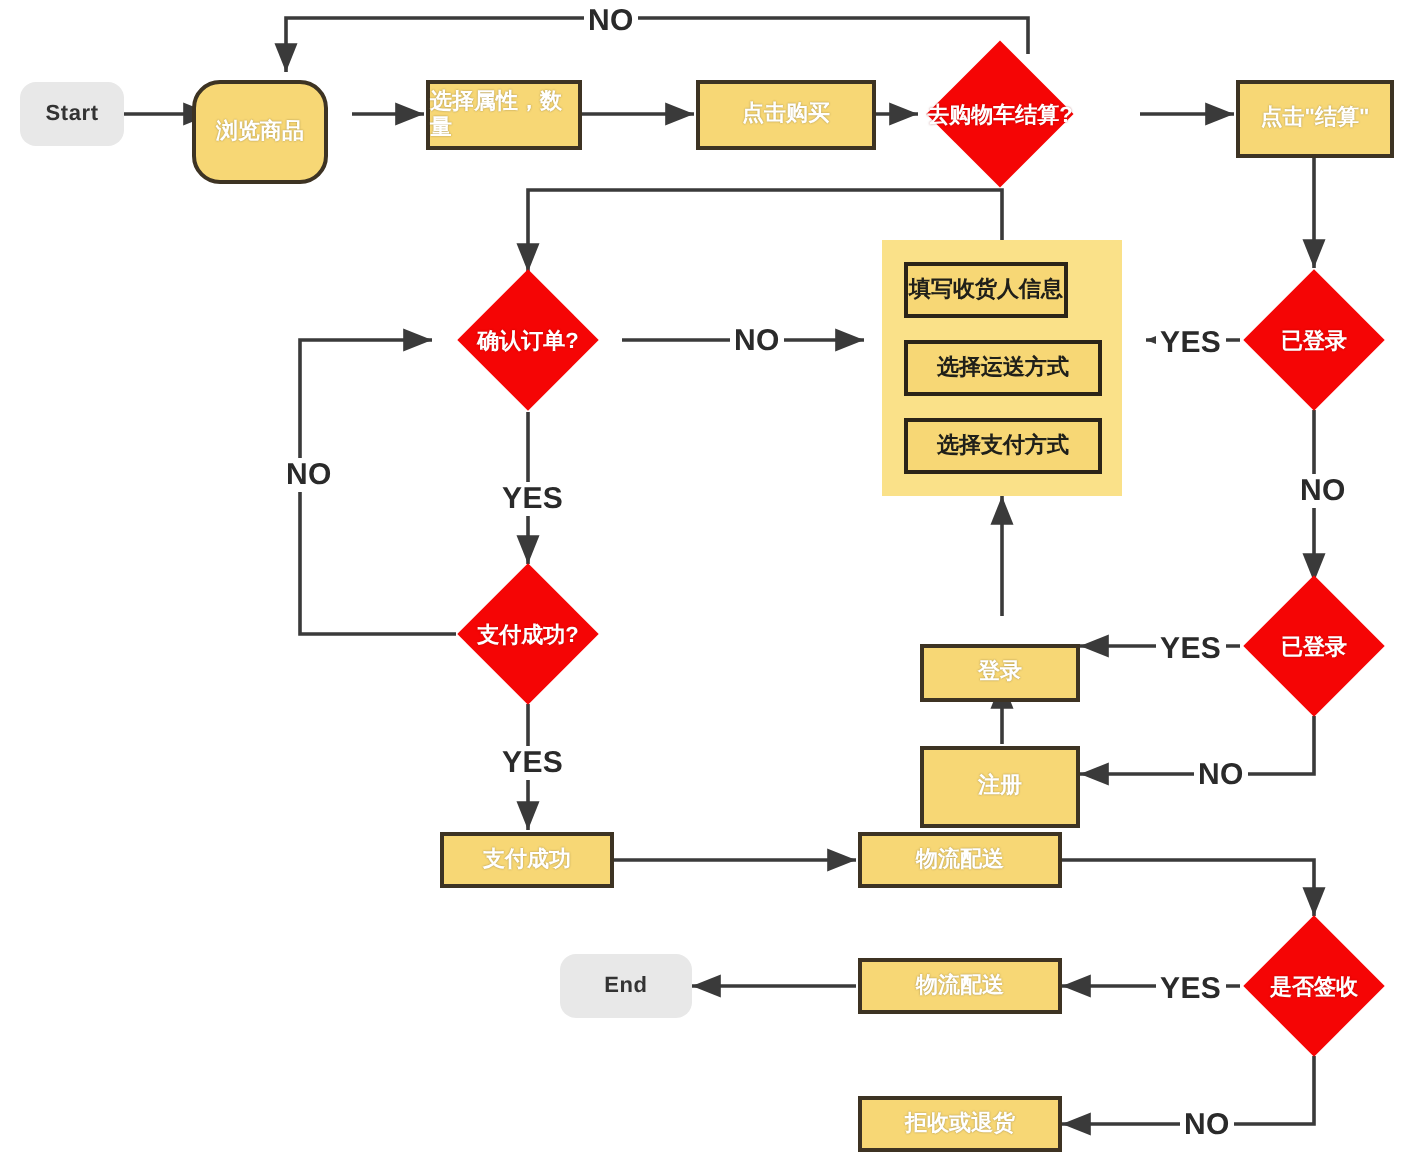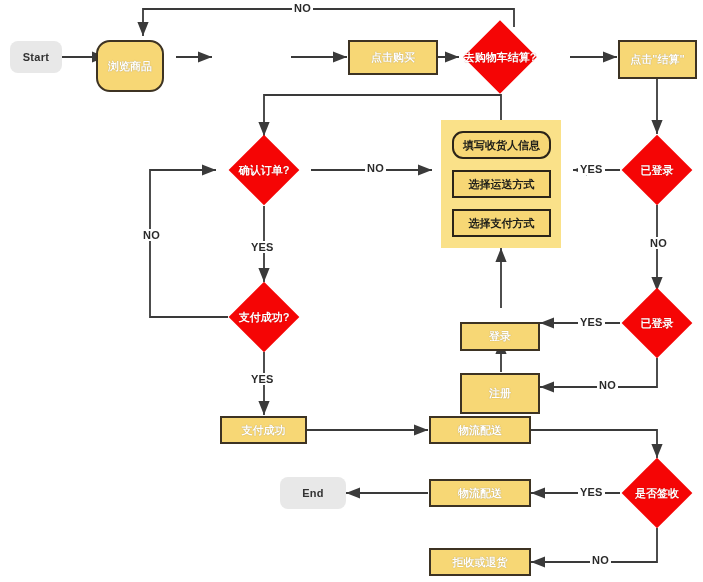--- a/index.html
+++ b/index.html
@@ -85,21 +85,21 @@
     justify-content: center;
     color: #ffffff;
     font-weight: bold;
     font-size: 11px;
     text-shadow: 0 0 1px rgba(120,0,0,.5);
     z-index: 2;
     white-space: nowrap;
   }
   .elabel {
     position: absolute;
-    font-size: 11px;
+    font-size: 15px;
     font-weight: bold;
     color: #2a2a2a;
     background: #ffffff;
     padding: 0 2px;
     letter-spacing: .2px;
     white-space: nowrap;
   }
 </style>
 </head>
 <body>
@@ -167,32 +167,35 @@
   </div>
 
   <div class="node term" style="left:280px;top:477px;width:66px;height:32px;">
     <span>End</span>
   </div>
 
   <div class="node proc" style="left:96px;top:40px;width:68px;height:52px;border-radius:14px;">
     <span>浏览商品</span>
   </div>
 
+  <div class="node proc" style="left:213px;top:40px;width:78px;height:35px;">
+    <span>选择属性，数量</span>
+  </div>
 
   <div class="node proc" style="left:348px;top:40px;width:90px;height:35px;">
     <span>点击购买</span>
   </div>
 
   <div class="node proc" style="left:618px;top:40px;width:79px;height:39px;">
     <span>点击"结算"</span>
   </div>
 
   <div class="group-panel" style="left:441px;top:120px;width:120px;height:128px;"></div>
 
-  <div class="node proc-dark" style="left:452px;top:131px;width:99px;height:28px;border-radius:11px;">
+  <div class="node proc-dark" style="left:452px;top:131px;width:82px;height:28px;">
     <span>填写收货人信息</span>
   </div>
 
   <div class="node proc-dark" style="left:452px;top:170px;width:99px;height:28px;">
     <span>选择运送方式</span>
   </div>
 
   <div class="node proc-dark" style="left:452px;top:209px;width:99px;height:28px;">
     <span>选择支付方式</span>
   </div>

